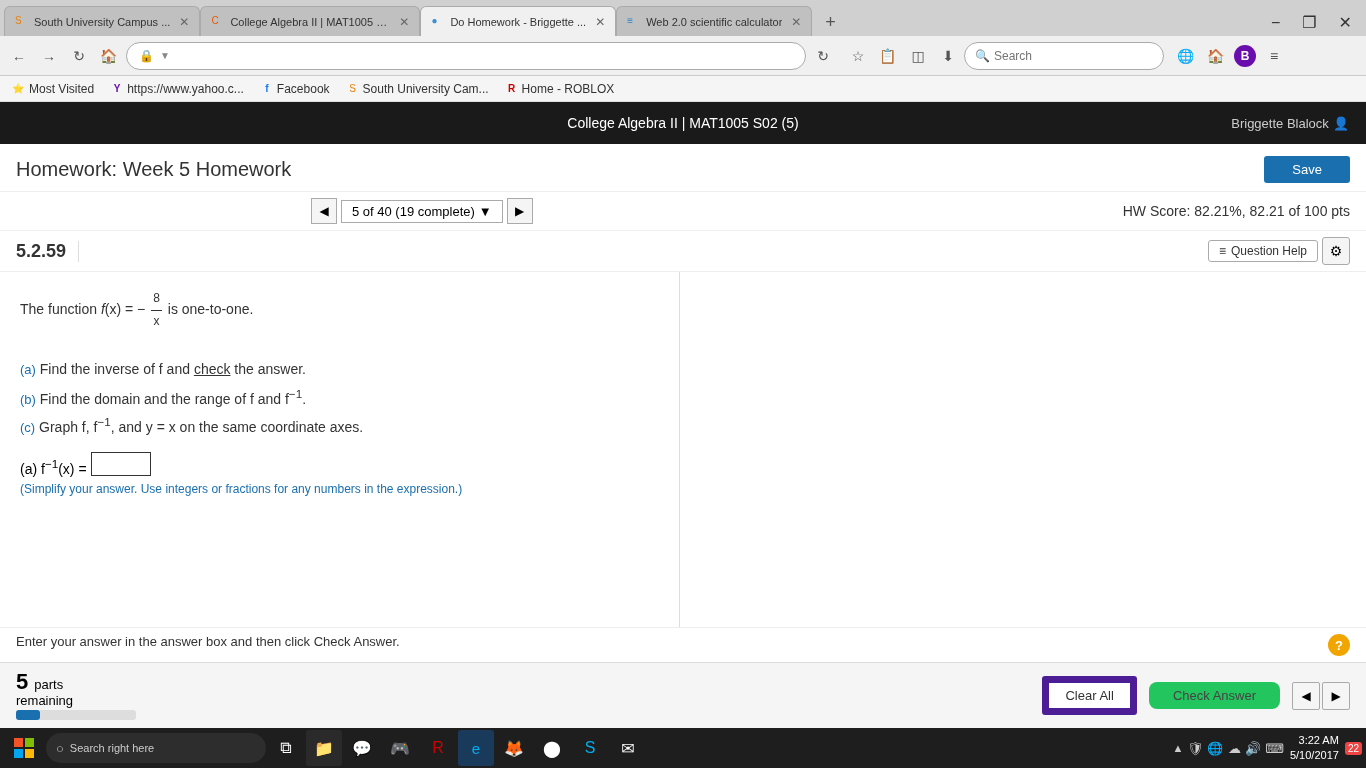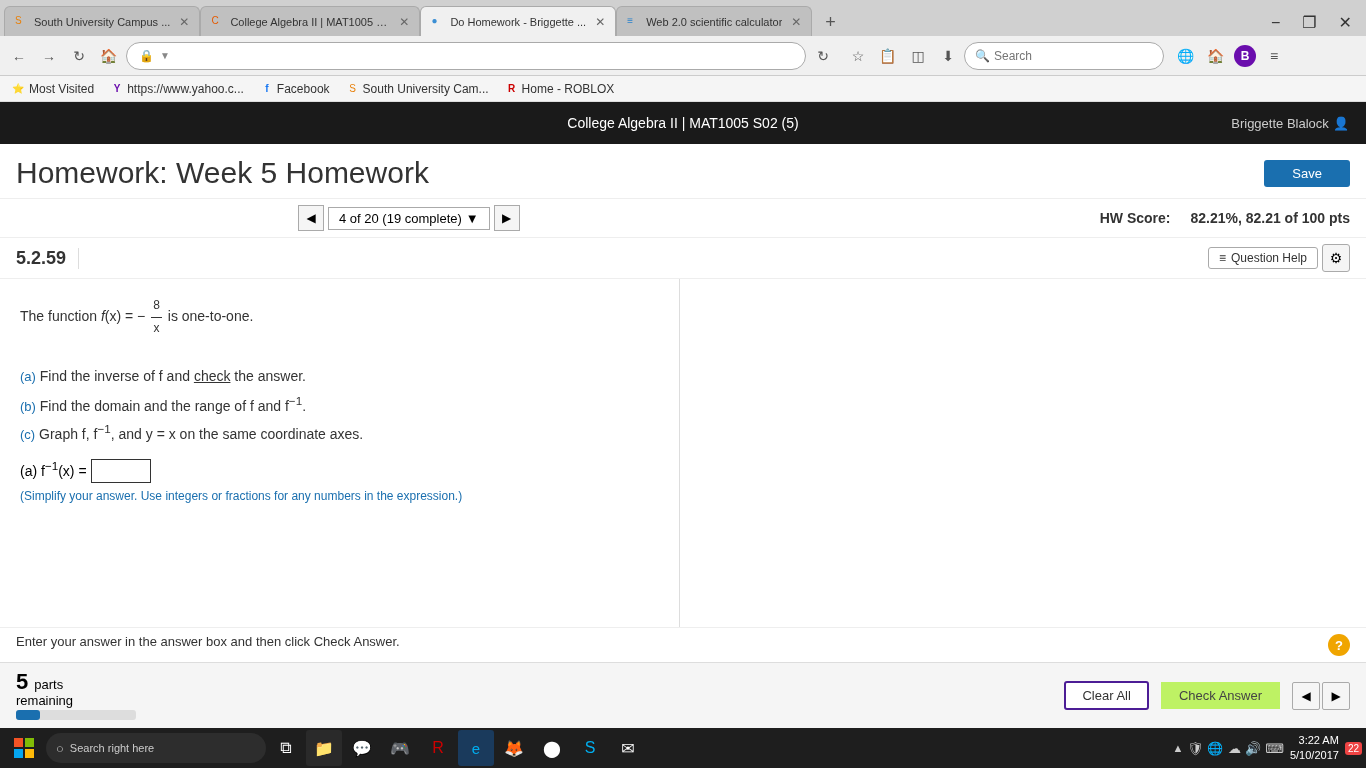--- a/index.html
+++ b/index.html
@@ -39,62 +39,62 @@
     
     .mathxl-header { background: #1a1a1a; color: white; height: 42px; display: flex; align-items: center; justify-content: center; position: relative; }
     .mathxl-header .course-title { font-size: 14px; font-weight: normal; color: white; }
     .mathxl-header .user-name { position: absolute; right: 16px; font-size: 13px; color: #ccc; display: flex; align-items: center; gap: 5px; }
 
     
     .main-content { background: white; flex: 1; display: flex; flex-direction: column; overflow: hidden; }
 
     
     .hw-header { padding: 12px 16px 8px 16px; display: flex; align-items: center; justify-content: space-between; border-bottom: 1px solid #eee; }
-    .hw-title { font-size: 30px; font-weight: 400; color: #333; }
+    .hw-title { font-size: 20px; font-weight: 400; color: #333; }
     .save-btn { background: #1a6faf; color: white; border: none; padding: 6px 28px; font-size: 13px; border-radius: 3px; cursor: pointer; }
 
     
     .score-nav { display: flex; align-items: center; padding: 6px 16px; border-bottom: 1px solid #eee; }
     .score-text { font-size: 14px; color: #333; flex: 1; }
     .score-text span { font-weight: bold; }
     .question-nav { display: flex; align-items: center; gap: 4px; margin: 0 auto; }
     .nav-arrow { width: 26px; height: 26px; border: 1px solid #aaa; background: #f5f5f5; cursor: pointer; display: flex; align-items: center; justify-content: center; font-size: 12px; }
     .question-info { border: 1px solid #aaa; padding: 3px 10px; font-size: 13px; display: flex; align-items: center; gap: 4px; cursor: pointer; background: white; }
     .hw-score-text { font-size: 14px; color: #333; margin-left: auto; }
-    .hw-score-text span { font-weight: bold; margin-left: 16px; }
+    .hw-score-text span { font-weight: normal; }
 
     
     .question-label-row { display: flex; align-items: center; padding: 6px 16px; border-bottom: 1px solid #eee; }
     .question-num { font-size: 18px; font-weight: bold; color: #333; border-right: 1px solid #ddd; padding-right: 12px; margin-right: 12px; }
     .question-help-btn { margin-left: auto; display: flex; align-items: center; gap: 5px; border: 1px solid #aaa; padding: 3px 10px; cursor: pointer; font-size: 12px; color: #333; background: white; border-radius: 3px; }
     .settings-btn { width: 28px; height: 28px; border: 1px solid #aaa; background: #f5f5f5; cursor: pointer; display: flex; align-items: center; justify-content: center; font-size: 14px; margin-left: 4px; border-radius: 3px; }
 
     
     .question-content { display: flex; flex: 1; }
     .question-left { flex: 0 0 680px; padding: 16px 20px; border-right: 1px solid #ddd; }
     .question-right { flex: 1; background: white; }
 
     .problem-text { font-size: 14px; color: #333; line-height: 1.8; }
     .problem-text .function { font-style: italic; }
     .fraction { display: inline-flex; flex-direction: column; align-items: center; font-size: 13px; vertical-align: middle; margin: 0 2px; }
     .fraction .numerator { border-bottom: 1px solid #333; padding: 0 2px; font-size: 12px; }
     .fraction .denominator { padding: 0 2px; font-size: 12px; }
     .part-label { color: #1a6faf; font-size: 13px; }
 
-    .answer-row { display: flex; align-items: flex-start; gap: 4px; margin-top: 12px; font-size: 14px; }
+    .answer-row { display: flex; align-items: flex-end; gap: 4px; margin-top: 12px; font-size: 14px; }
     .answer-input { width: 60px; height: 24px; border: 1px solid #333; padding: 2px 4px; font-size: 13px; }
     .simplify-hint { color: #1a6faf; font-size: 12px; margin-top: 6px; }
 
     
     .bottom-bar { background: #f5f5f5; border-top: 1px solid #ddd; padding: 8px 16px; display: flex; align-items: center; gap: 12px; }
     .parts-num { font-size: 22px; font-weight: bold; line-height: 1; }
     .progress-bar-wrap { width: 120px; height: 10px; background: #ddd; border-radius: 3px; margin-top: 2px; }
     .progress-bar-fill { height: 100%; background: #1a6faf; border-radius: 3px; }
-    .clear-all-btn { margin-left: auto; border: 2px solid #4c1d95; background: white; padding: 5px 16px; cursor: pointer; font-size: 13px; border-radius: 3px; color: #333; }
-    .check-answer-btn { background: #bef264; border: none; padding: 6px 18px; font-size: 13px; cursor: pointer; border-radius: 0; color: #444; }
+    .clear-all-btn { margin-left: auto; border: 7px solid #4c1d95; background: white; padding: 5px 16px; cursor: pointer; font-size: 13px; border-radius: 3px; color: #333; }
+    .check-answer-btn { background: #22c55e; border: none; padding: 6px 24px; font-size: 13px; cursor: pointer; border-radius: 8px; color: #444; }
     .bottom-nav-arrows { display: flex; gap: 2px; }
     .bottom-nav-arrow { width: 28px; height: 28px; border: 1px solid #aaa; background: #f5f5f5; cursor: pointer; display: flex; align-items: center; justify-content: center; font-size: 12px; border-radius: 2px; }
 
     
     .taskbar { background: #1e1e1e; height: 40px; display: flex; align-items: center; padding: 0 4px; gap: 2px; color: white; font-size: 11px; position: relative; }
     .taskbar-start { width: 40px; height: 36px; display: flex; align-items: center; justify-content: center; cursor: pointer; }
     .taskbar-search { flex: 0 0 220px; height: 30px; background: #2d2d2d; border-radius: 15px; display: flex; align-items: center; padding: 0 10px; gap: 6px; cursor: pointer; color: #ccc; }
     .taskbar-icon { width: 36px; height: 36px; display: flex; align-items: center; justify-content: center; cursor: pointer; border-radius: 3px; }
     .taskbar-right { margin-left: auto; display: flex; align-items: center; gap: 6px; }
     .taskbar-time { text-align: right; color: white; font-size: 11px; line-height: 1.4; }
@@ -212,21 +212,21 @@
 
     <div class="hw-header">
       <h1 class="hw-title">Homework: Week 5 Homework</h1>
       <button class="save-btn">Save</button>
     </div>
 
     <div class="score-nav">
       <div class="question-nav">
         <button class="nav-arrow">◀</button>
         <div class="question-info">
-          <span>4 of 20 (19 complete)</span>
+          <span>5 of 40 (19 complete)</span>
           <span>▼</span>
         </div>
         <button class="nav-arrow">▶</button>
       </div>
       <div class="hw-score-text">
         <span>HW Score:</span>
         <span>82.21%, 82.21 of 100 pts</span>
       </div>
     </div>
 

